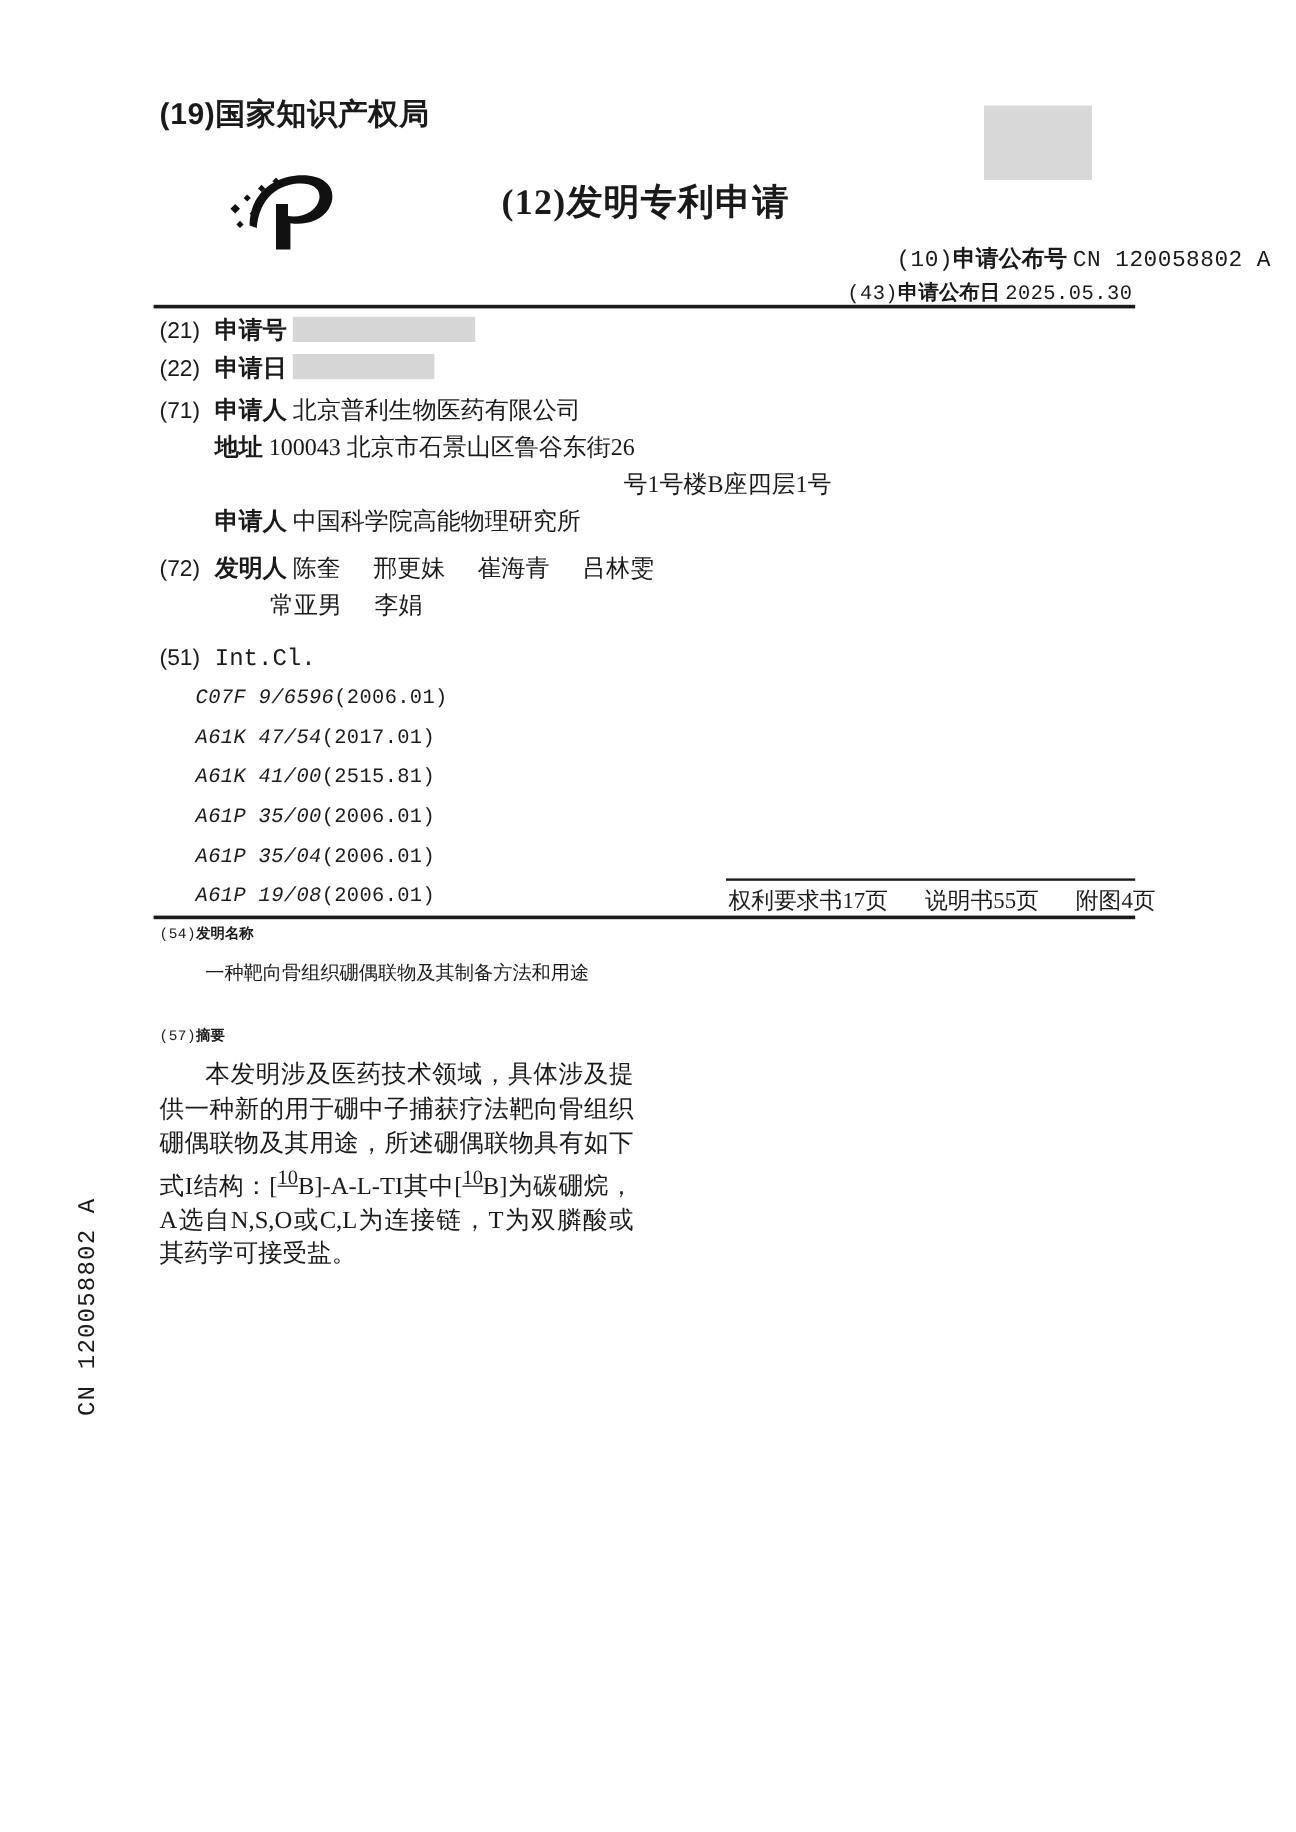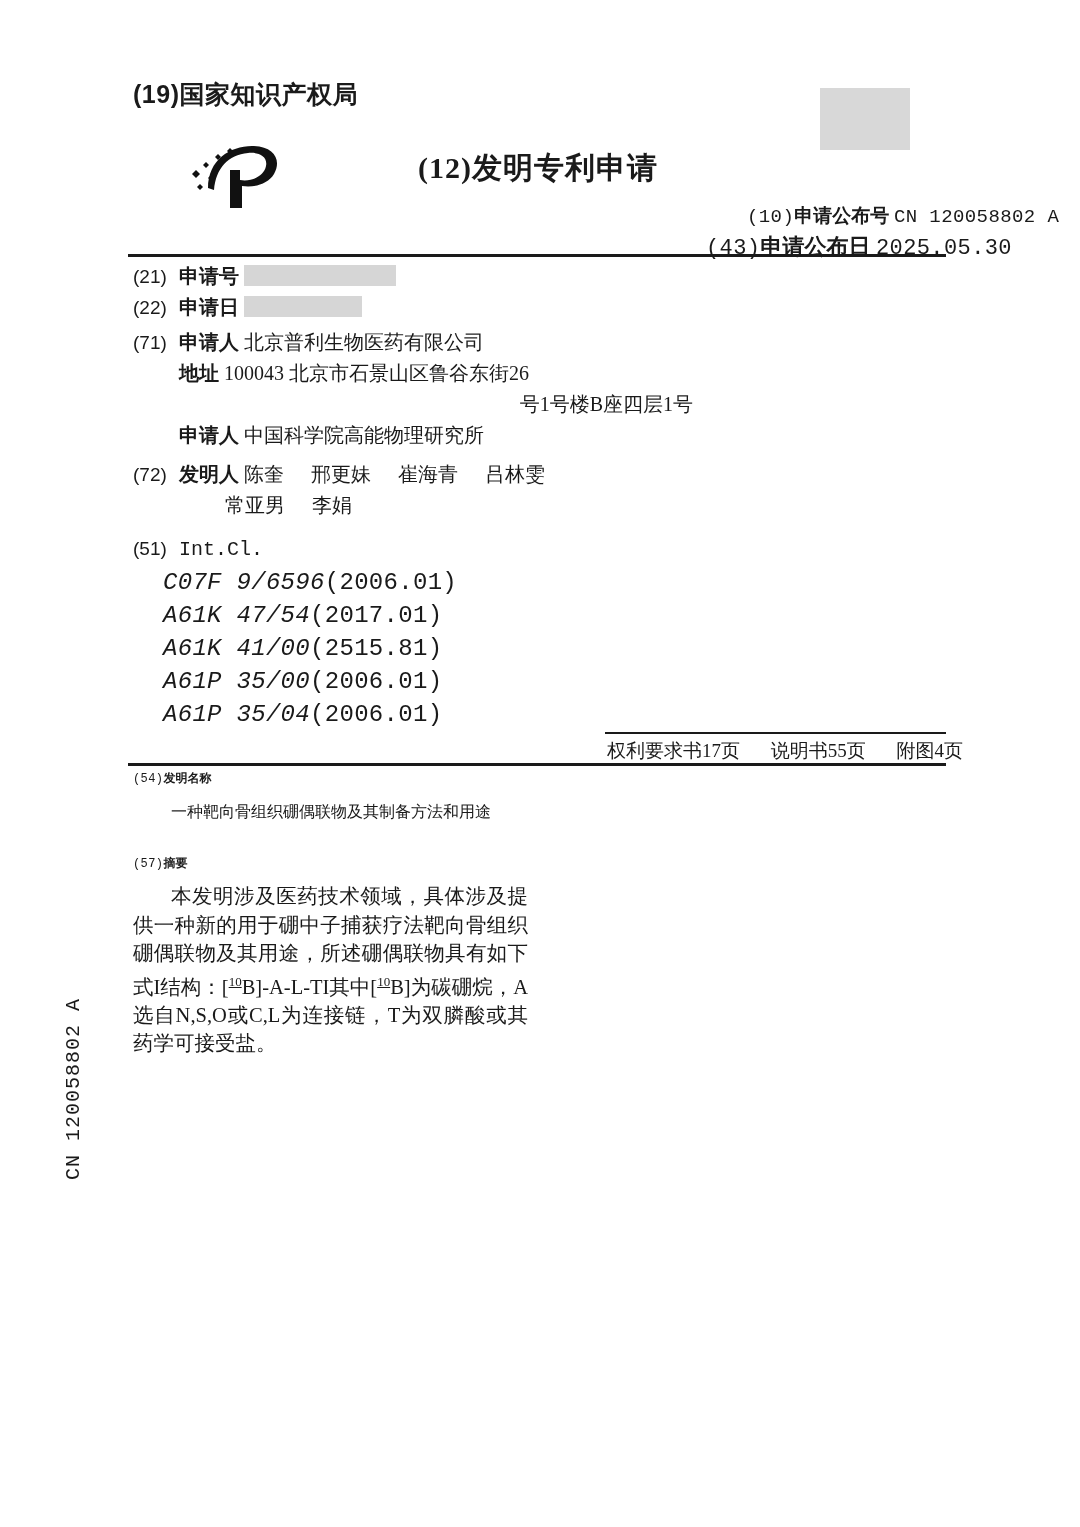--- a/index.html
+++ b/index.html
@@ -67,21 +67,21 @@
     position: absolute;
     left: 747px;
     top: 203px;
     font-size: 19px;
     white-space: nowrap;
   }
   .pub-date {
     position: absolute;
     left: 706px;
     top: 232px;
-    font-size: 22px;
+    font-size: 17px;
     white-space: nowrap;
   }
   .mono {
     font-family: "Liberation Mono", "DejaVu Sans Mono", monospace;
     letter-spacing: 0.4px;
   }
   .lbl-bold { font-weight: bold; }
 
   
   .rule {
@@ -135,21 +135,21 @@
   .inv-row2 { padding-left: 92px; margin-top: 1px; }
 
   .ipc-head {
     margin-top: 14px;
     font-family: "Liberation Mono", "DejaVu Sans Mono", monospace;
     font-size: 20px;
   }
   .ipc-item {
     padding-left: 30px;
     font-family: "Liberation Mono", "DejaVu Sans Mono", monospace;
-    font-size: 24px;
+    font-size: 17px;
     letter-spacing: 0.3px;
     margin-top: 4px;
   }
   .ipc-item .cls { font-style: italic; }
 
   .page-counts {
     position: absolute;
     left: 607px;
     top: 738px;
     font-size: 19px;
@@ -179,21 +179,21 @@
   .abs-body {
     position: absolute;
     left: 133px;
     top: 882px;
     width: 395px;
     font-size: 20.5px;
     line-height: 28.5px;
     text-indent: 38px;
     text-align: justify;
   }
-  .abs-body sup { font-size: 13px; text-decoration: underline; }
+  .abs-body sup { font-size: 17px; text-decoration: underline; }
 
   
   .side-code {
     position: absolute;
     left: 62px;
     top: 1180px;
     width: 200px;
     font-family: "Liberation Mono", "DejaVu Sans Mono", monospace;
     font-size: 20px;
     letter-spacing: 1px;
@@ -299,20 +299,23 @@
     </div>
     <div class="ipc-item">
       <span class="cls">A61K  41/00</span><span>(2515.81)</span>
     </div>
     <div class="ipc-item">
       <span class="cls">A61P  35/00</span><span>(2006.01)</span>
     </div>
     <div class="ipc-item">
       <span class="cls">A61P  35/04</span><span>(2006.01)</span>
     </div>
+    <div class="ipc-item">
+      <span class="cls">A61P  19/08</span><span>(2006.01)</span>
+    </div>
   </div>
 
   <div class="rule rule-mid-right"></div>
 
   <div class="page-counts">
     <span>权利要求书17页</span>
     <span>说明书55页</span>
     <span>附图4页</span>
   </div>
 

